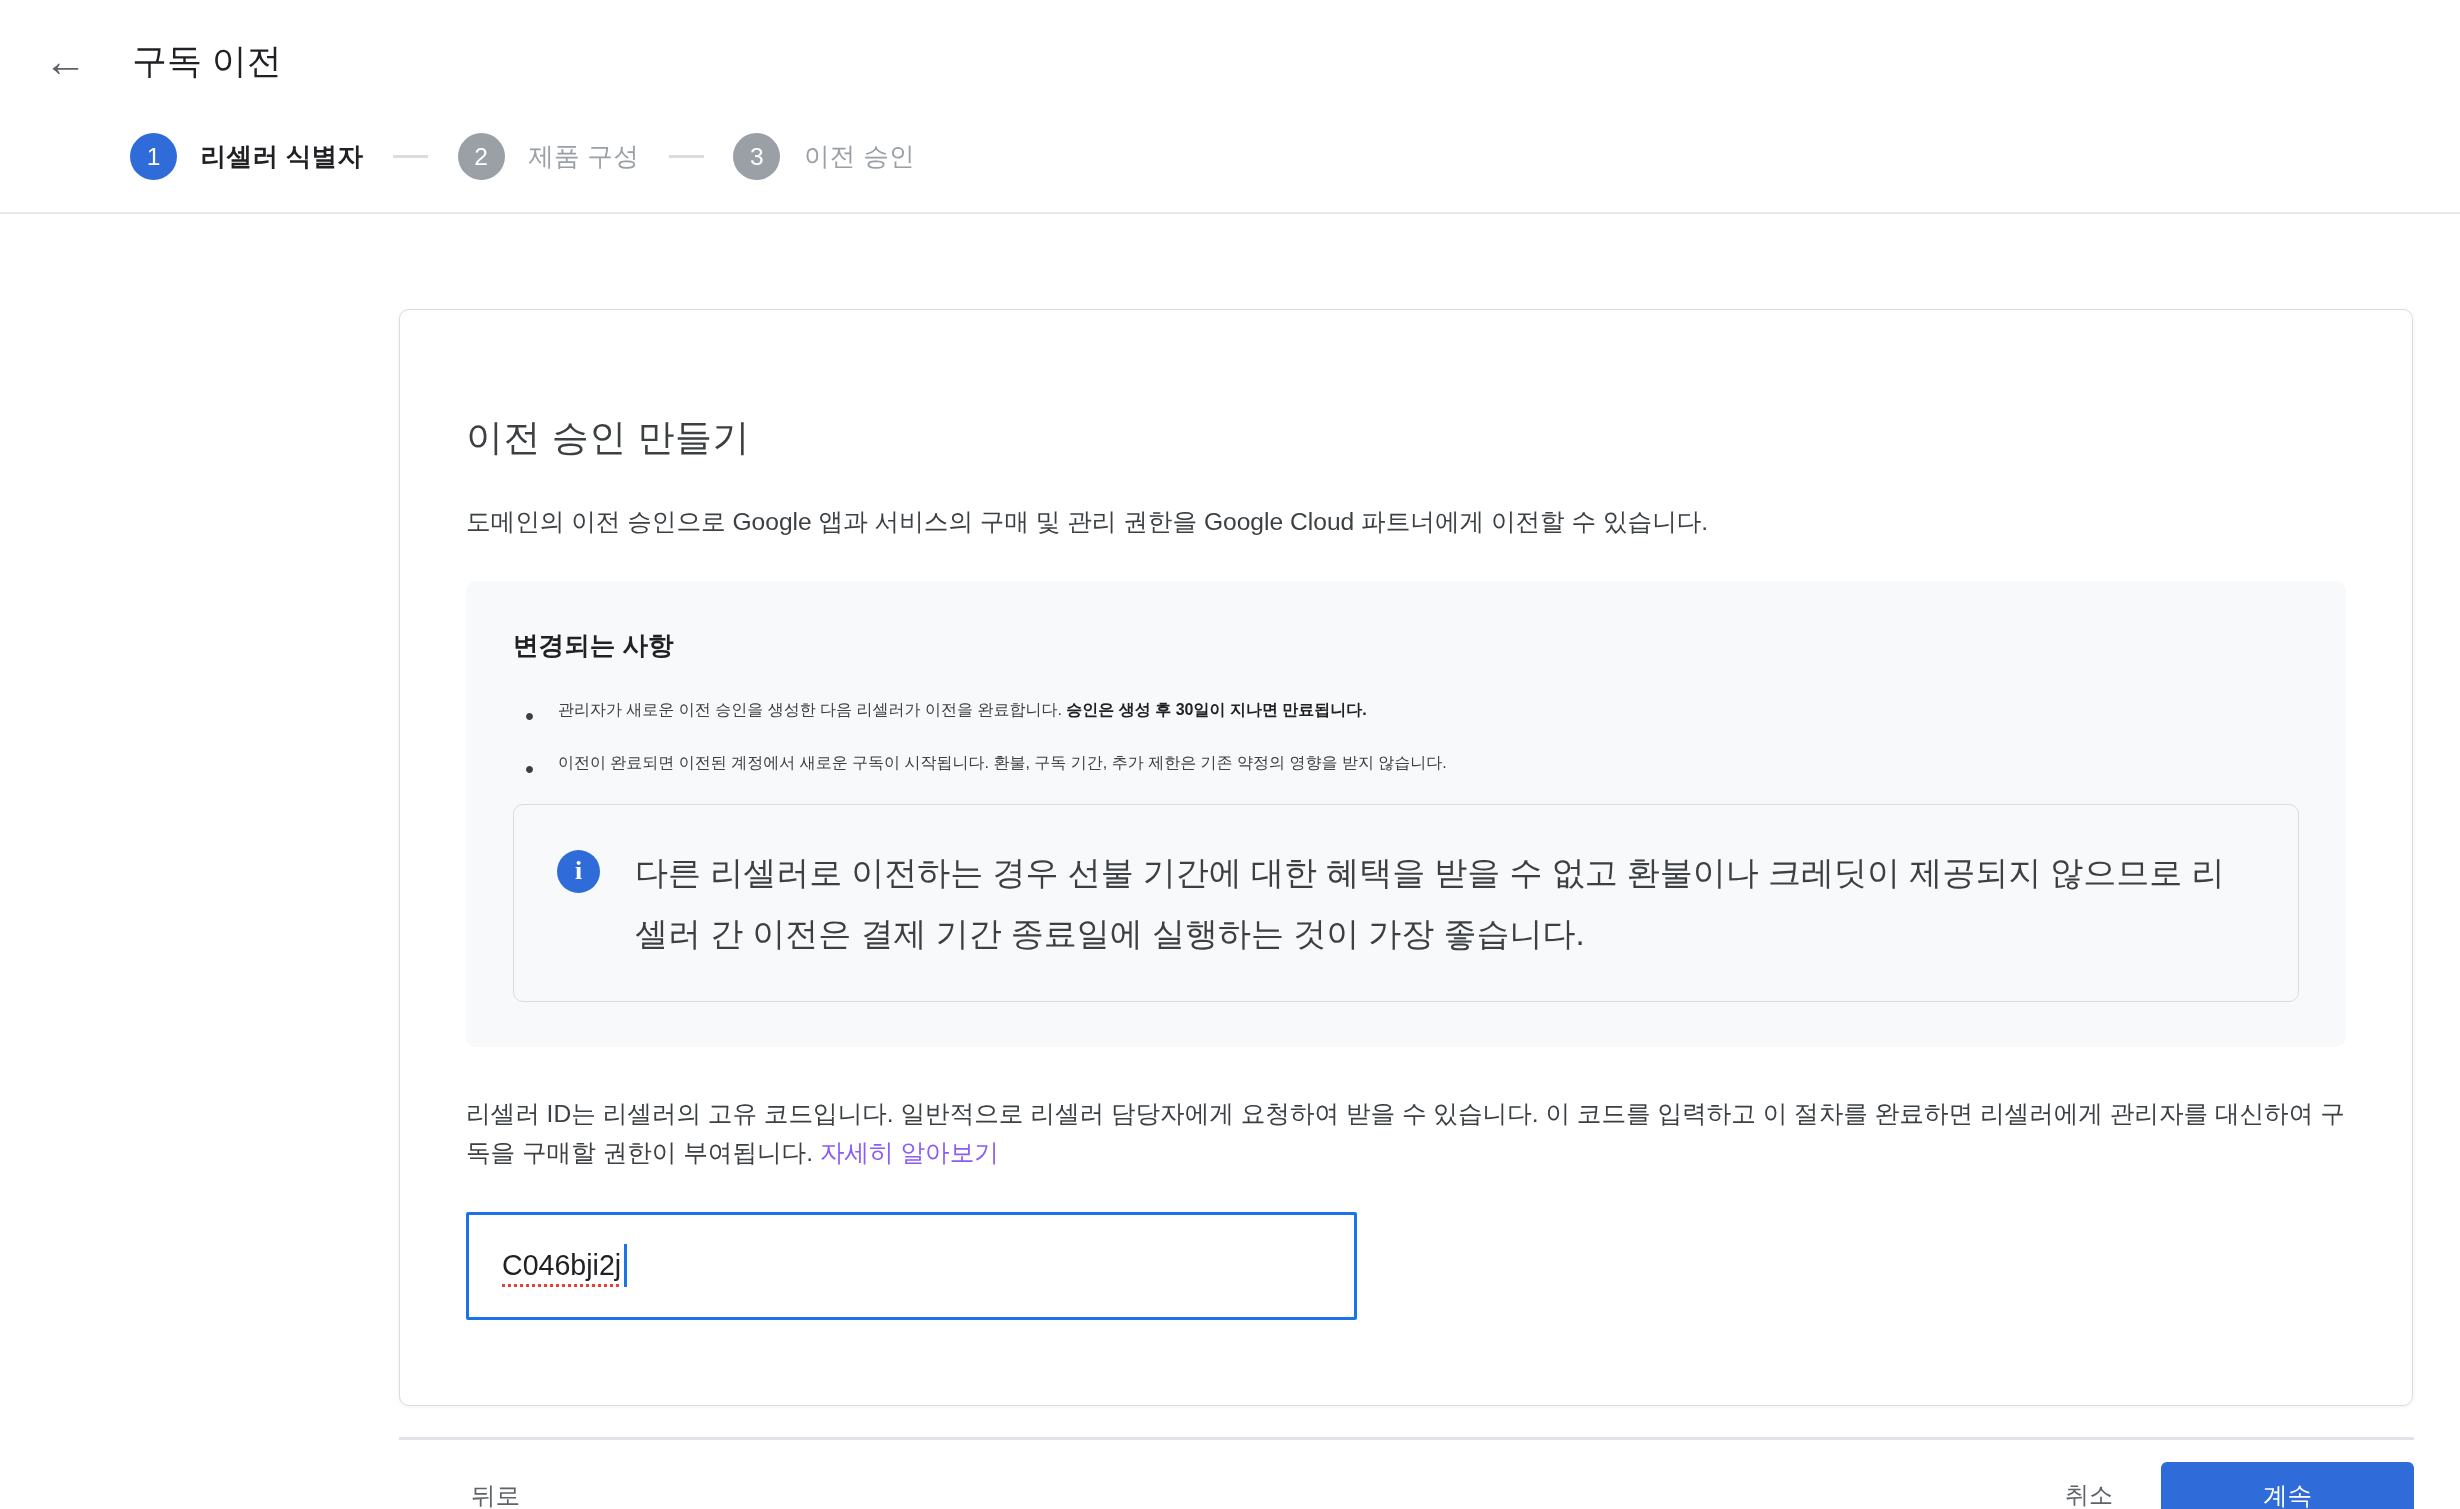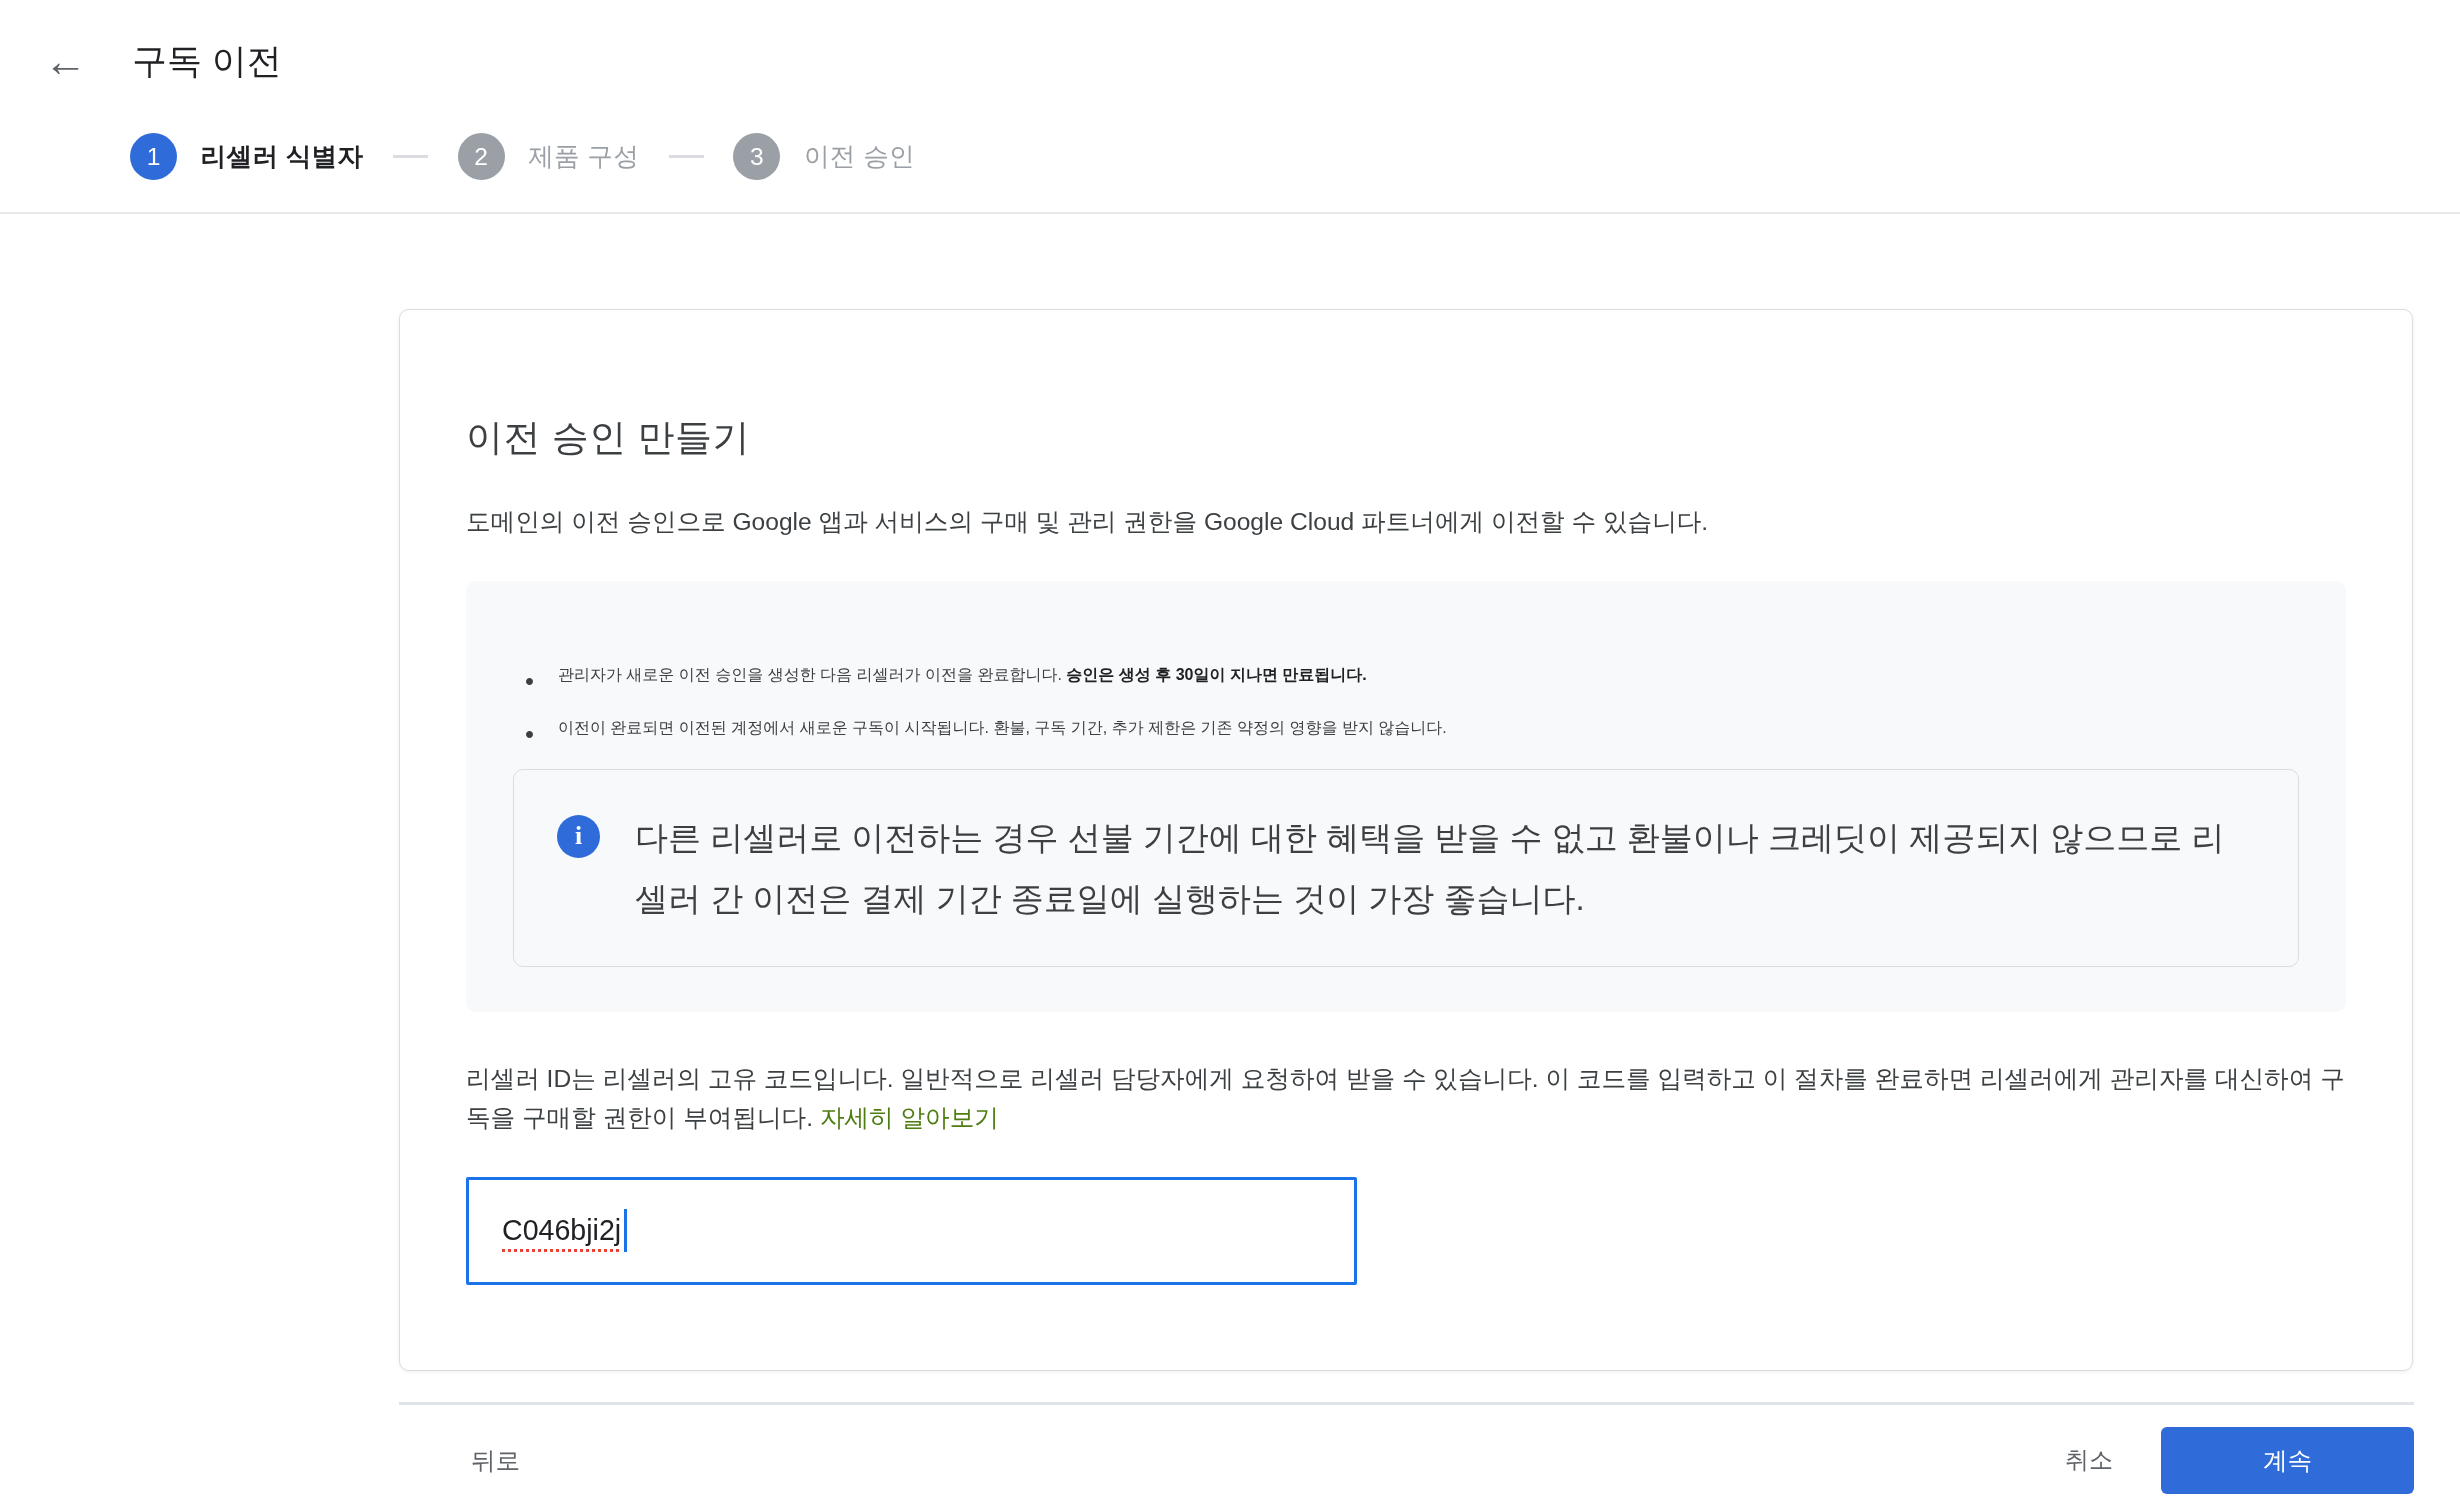--- a/index.html
+++ b/index.html
@@ -74,21 +74,21 @@
   .info-icon {
     flex: 0 0 auto; width: 43px; height: 43px; border-radius: 50%;
     background: #2f6bd9; color: #ffffff;
     display: flex; align-items: center; justify-content: center;
     font-size: 25.6px; font-weight: 700; font-style: normal; margin-top: 7.9px;
     font-family: "Liberation Serif", "DejaVu Serif", serif;
   }
   .info-text { font-size: 33px; color: #3c4043; line-height: 1.85; }
 
   .reseller-text { font-size: 24.6px; color: #3c4043; line-height: 1.6; margin-top: 47px; }
-  .learn-more { color: #4d7c0f; cursor: pointer; }
+  .learn-more { color: #8b5cf6; cursor: pointer; }
 
   .id-input {
     margin-top: 39px; width: 891px; height: 108px;
     border: 3px solid #1a73e8; border-radius: 2px;
     display: flex; align-items: center; padding-left: 33px;
     background: #ffffff; cursor: text;
   }
   .id-value {
     font-size: 28.6px; color: #202124;
     text-decoration: underline dotted #e94235;
@@ -147,20 +147,21 @@
     </div>
   </div>
   <div class="header-divider"></div>
 </div>
 
 <div class="card">
   <div class="card-title">이전 승인 만들기</div>
   <div class="card-desc">도메인의 이전 승인으로 Google 앱과 서비스의 구매 및 관리 권한을 Google Cloud 파트너에게 이전할 수 있습니다.</div>
 
   <div class="changes-panel">
+    <div class="panel-heading">변경되는 사항</div>
     <ul class="bullets">
       <li>
         <span>관리자가 새로운 이전 승인을 생성한 다음 리셀러가 이전을 완료합니다. </span><span class="bold-note">승인은 생성 후 30일이 지나면 만료됩니다.</span>
       </li>
       <li>
         <span>이전이 완료되면 이전된 계정에서 새로운 구독이 시작됩니다. 환불, 구독 기간, 추가 제한은 기존 약정의 영향을 받지 않습니다.</span>
       </li>
     </ul>
 
     <div class="info-box">

